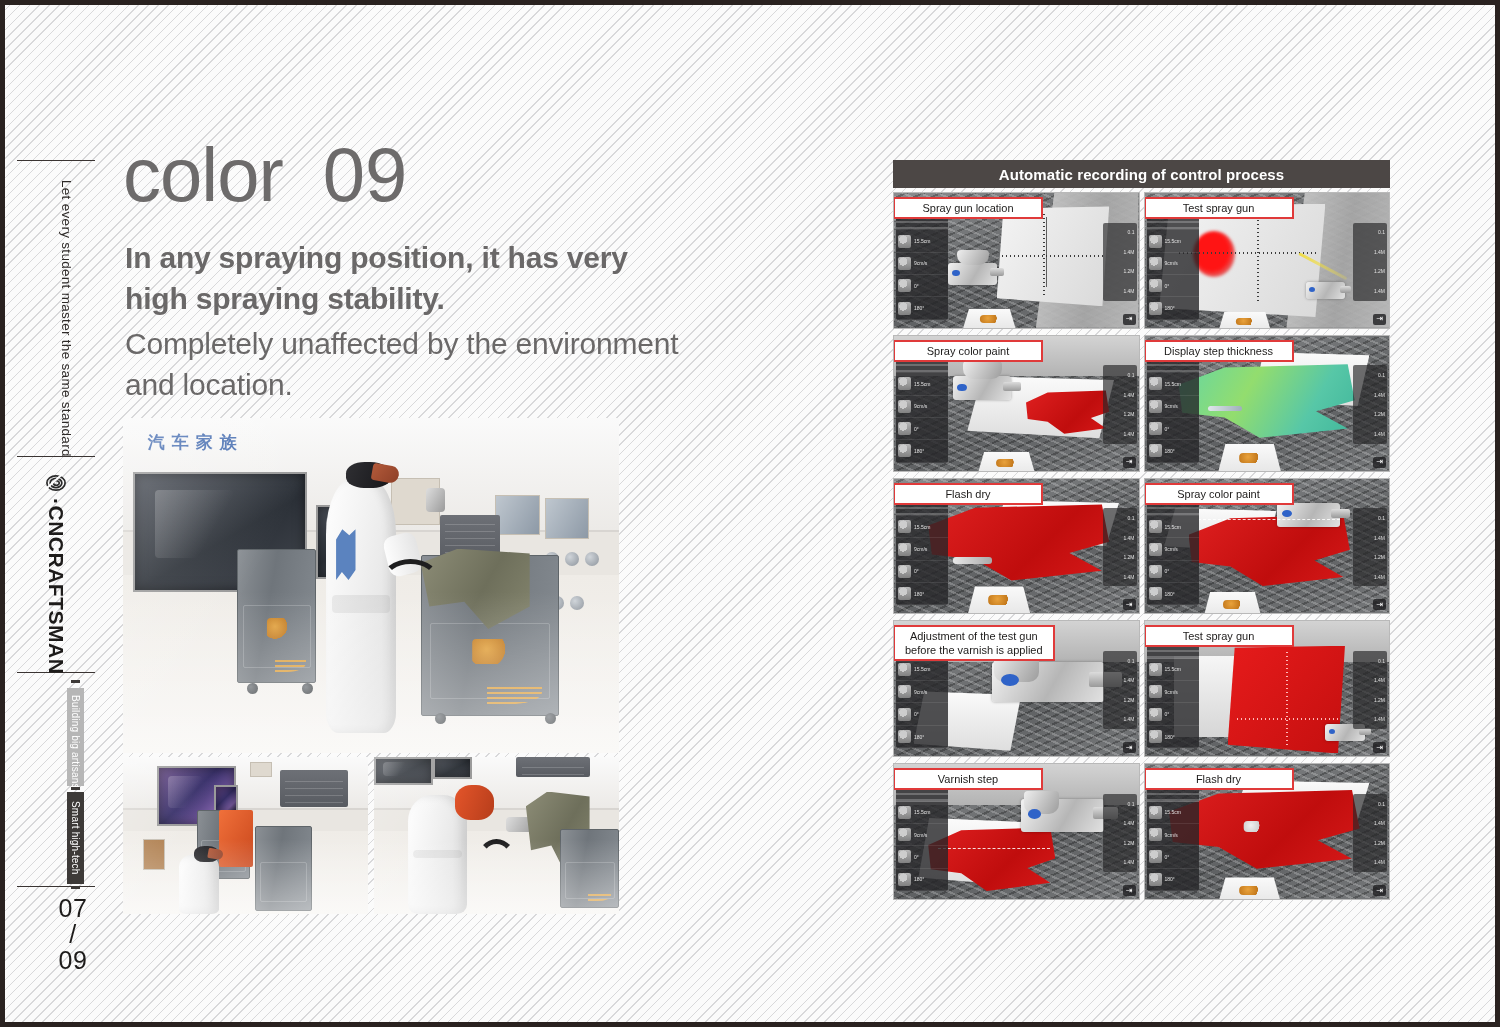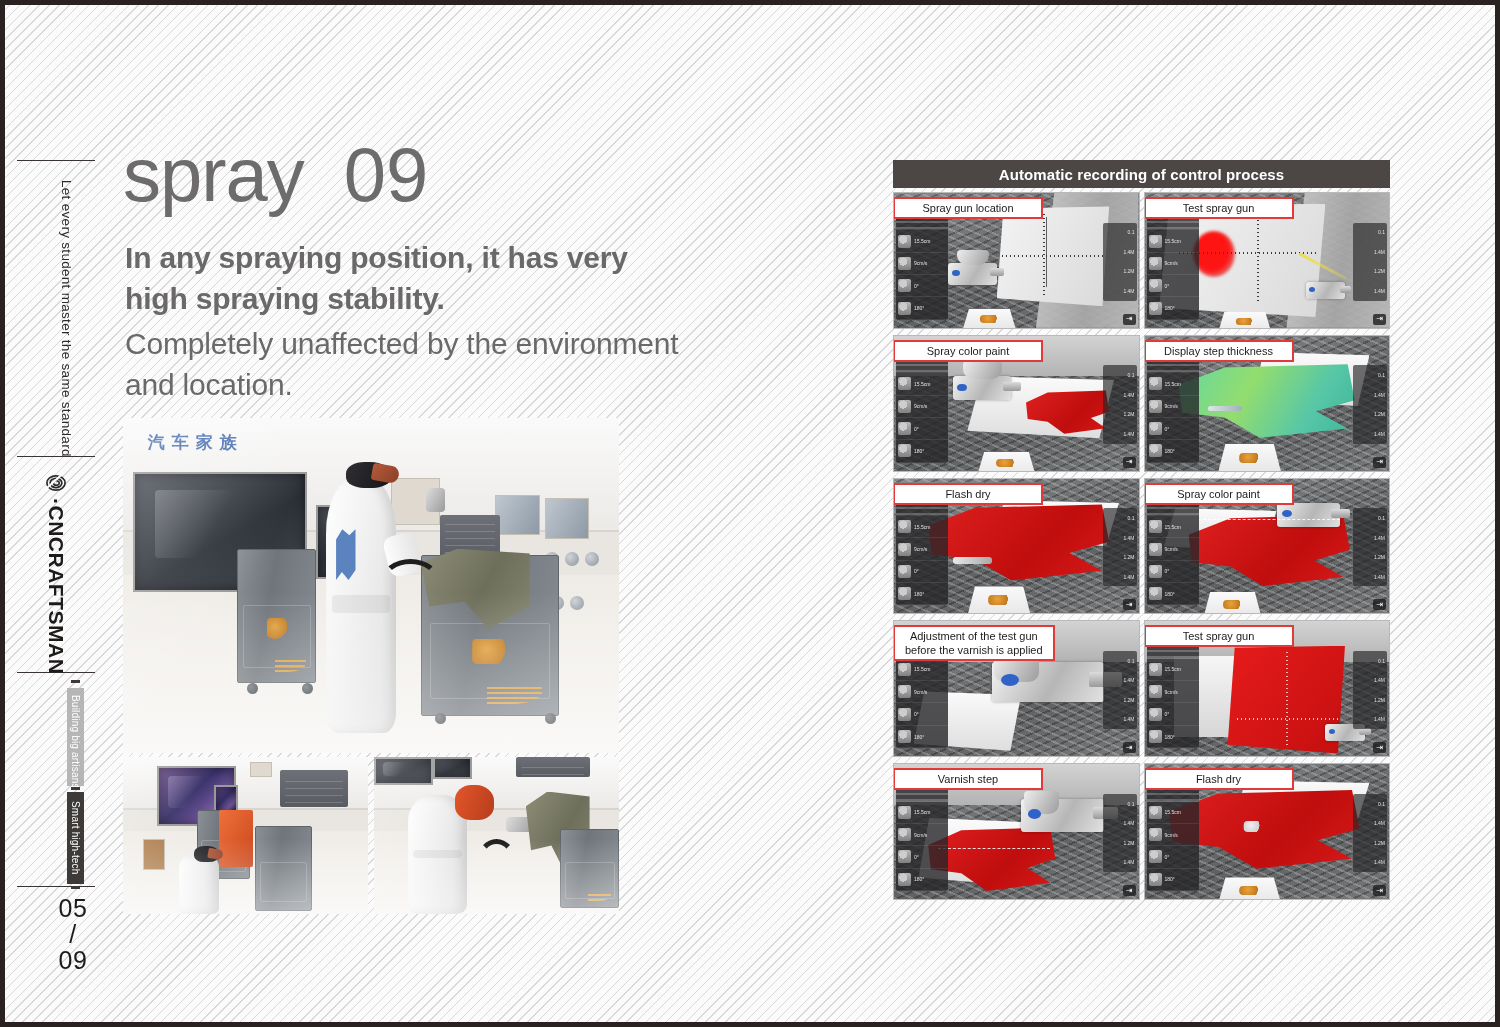--- a/index.html
+++ b/index.html
@@ -451,26 +451,26 @@
         <span class="dot">·</span><span>CNCRAFTSMAN</span>
       </div>
     </div>
 
     <div class="tag-cap" style="top:520px"></div>
     <div class="tagbox" id="tag-light">Building big artisans</div>
     <div class="tag-cap" style="top:627px"></div>
     <div class="tagbox" id="tag-dark">Smart high-tech</div>
     <div class="tag-cap" style="top:726px"></div>
 
-    <div id="pagenum" style="white-space:pre-line">05
+    <div id="pagenum" style="white-space:pre-line">07
 /
 09</div>
   </div>
 
-  <div id="trait-title"><span>spray</span><span class="num">09</span></div>
+  <div id="trait-title"><span>color</span><span class="num">09</span></div>
 
   <div id="lead">In any spraying position, it has very high spraying stability.</div>
   <div id="sub">Completely unaffected by the environment and location.</div>
 
   <div class="photo" id="photo-main">
     <div class="room"></div>
     <div class="wall-band"></div>
     <div class="cn-title">汽车家族</div>
 
     <div class="screen" style="left:2%;top:16%;width:35%;height:36%">

